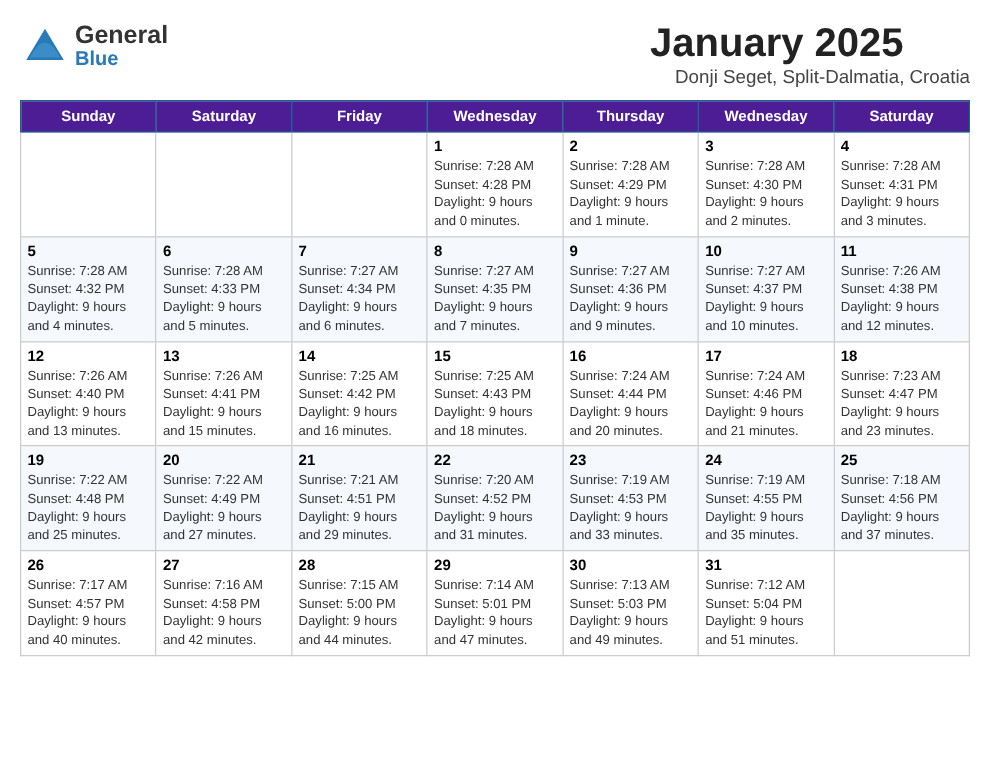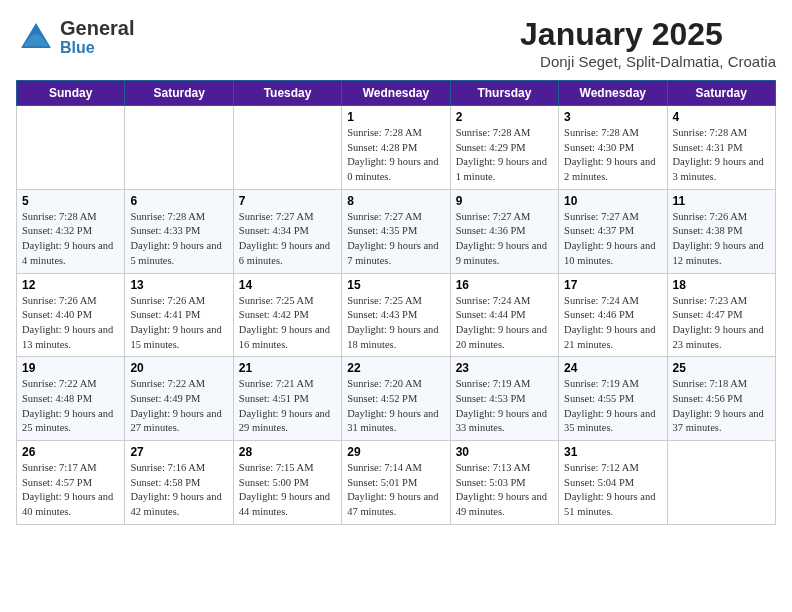--- a/index.html
+++ b/index.html
@@ -67,21 +67,20 @@
     }
     .day-number {
       font-weight: bold;
       font-size: 12px;
       margin-bottom: 2px;
     }
     .day-info {
       font-size: 10.5px;
       color: #333;
       line-height: 1.4;
-      font-family: Liberation Serif, serif;
     }
     .empty-cell {
       background: #fff !important;
     }
     tr:nth-child(even) .empty-cell {
       background: #f5f9fd !important;
     }
   </style>
 </head>
 <body>
@@ -108,21 +107,21 @@
     <div class="calendar-title">January 2025</div>
     <div class="calendar-subtitle">Donji Seget, Split-Dalmatia, Croatia</div>
   </div>
 </div>
 
 <table class="calendar">
   <thead>
     <tr>
     <th>Sunday</th>
         <th>Saturday</th>
-        <th>Tuesday</th>
+        <th>Friday</th>
         <th>Wednesday</th>
         <th>Thursday</th>
         <th>Wednesday</th>
         <th>Saturday</th>
       </tr>
   </thead>
   <tbody id="calendar-body">
   <tr>
         <td class="empty-cell"></td>
         <td class="empty-cell"></td>

